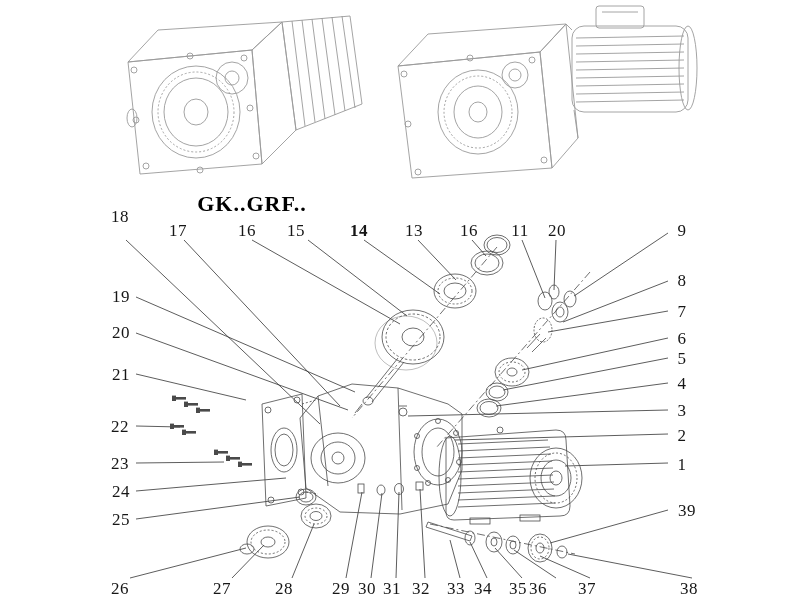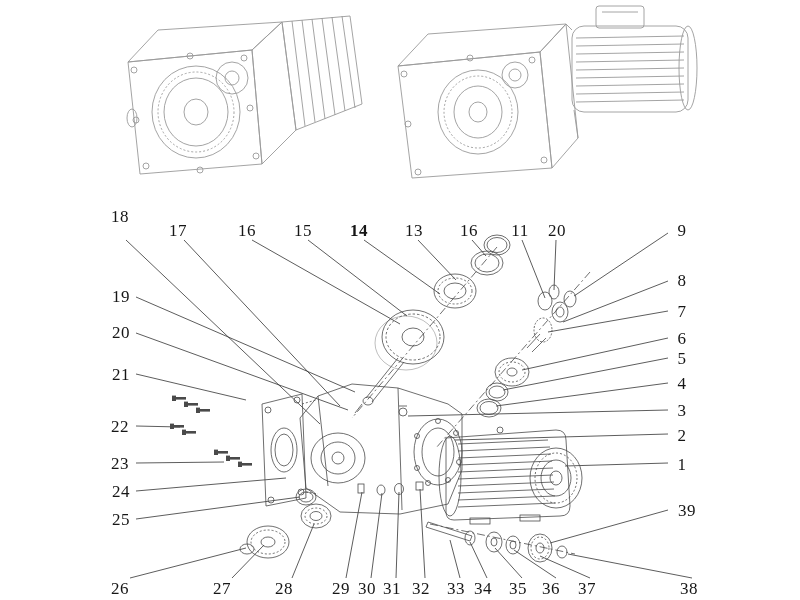--- a/index.html
+++ b/index.html
@@ -258,26 +258,27 @@
       <ellipse cx="494" cy="542" rx="3" ry="4"></ellipse>
       <ellipse cx="513" cy="545" rx="7" ry="9"></ellipse>
       <ellipse cx="513" cy="545" rx="3" ry="4"></ellipse>
       <ellipse cx="540" cy="548" rx="12" ry="14"></ellipse>
       <ellipse cx="540" cy="548" rx="9" ry="11" stroke-dasharray="2 2"></ellipse>
       <ellipse cx="540" cy="548" rx="4" ry="5"></ellipse>
       <ellipse cx="562" cy="552" rx="5" ry="6"></ellipse>
     </g>
   </svg>
 
+  <div class="model-label" style="left:252px; top:191px;">GK..GRF..</div>
 
   <div id="callouts">
       <div class="callout" style="left: 120px; top: 208px;">18</div>
       <div class="callout" style="left: 178px; top: 222px;">17</div>
       <div class="callout" style="left: 247px; top: 222px;">16</div>
-      <div class="callout" style="left: 303px; top: 222px;">15</div>
+      <div class="callout" style="left: 296px; top: 222px;">15</div>
       <div class="callout" style="left: 359px; top: 222px; font-weight: bold;">14</div>
       <div class="callout" style="left: 414px; top: 222px;">13</div>
       <div class="callout" style="left: 469px; top: 222px;">16</div>
       <div class="callout" style="left: 520px; top: 222px;">11</div>
       <div class="callout" style="left: 557px; top: 222px;">20</div>
       <div class="callout" style="left: 682px; top: 222px;">9</div>
       <div class="callout" style="left: 682px; top: 272px;">8</div>
       <div class="callout" style="left: 682px; top: 303px;">7</div>
       <div class="callout" style="left: 682px; top: 330px;">6</div>
       <div class="callout" style="left: 682px; top: 350px;">5</div>
@@ -296,18 +297,18 @@
       <div class="callout" style="left: 120px; top: 580px;">26</div>
       <div class="callout" style="left: 222px; top: 580px;">27</div>
       <div class="callout" style="left: 284px; top: 580px;">28</div>
       <div class="callout" style="left: 341px; top: 580px;">29</div>
       <div class="callout" style="left: 367px; top: 580px;">30</div>
       <div class="callout" style="left: 392px; top: 580px;">31</div>
       <div class="callout" style="left: 421px; top: 580px;">32</div>
       <div class="callout" style="left: 456px; top: 580px;">33</div>
       <div class="callout" style="left: 483px; top: 580px;">34</div>
       <div class="callout" style="left: 518px; top: 580px;">35</div>
-      <div class="callout" style="left: 551px; top: 580px;">36</div>
+      <div class="callout" style="left: 538px; top: 580px;">36</div>
       <div class="callout" style="left: 587px; top: 580px;">37</div>
       <div class="callout" style="left: 689px; top: 580px;">38</div>
     </div>
 
 </div>
 
 </body></html>

